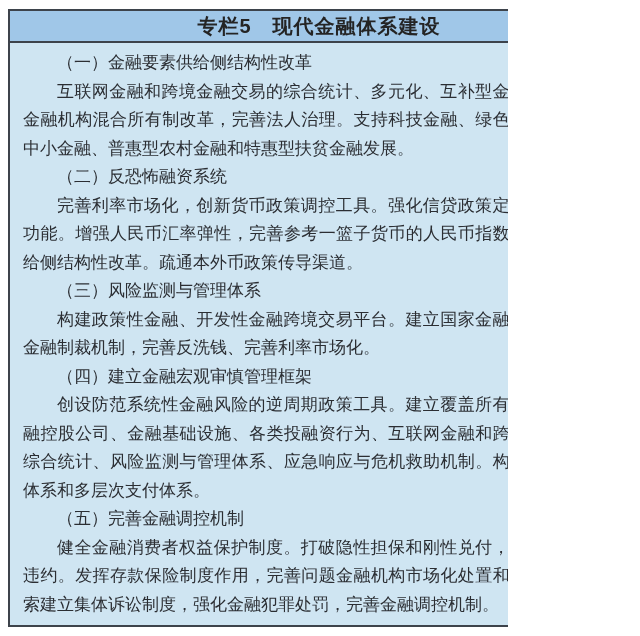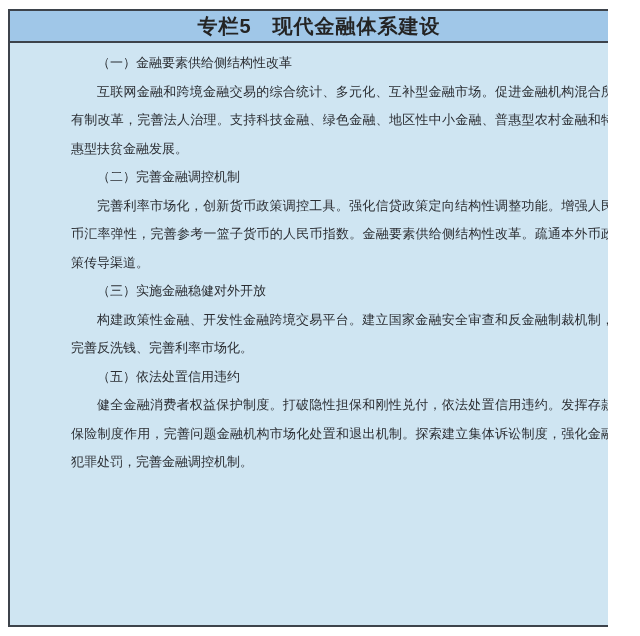--- a/index.html
+++ b/index.html
@@ -11,21 +11,21 @@
     --page-bg: #ffffff;
   }
   * { margin: 0; padding: 0; box-sizing: border-box; }
   html, body {
     width: 640px;
     background: var(--page-bg);
     font-family: "Liberation Serif", "DejaVu Serif", serif;
   }
   .page {
     position: relative;
-    width: 608px;
+    width: 508px;
     height: 636px;
     background: var(--page-bg);
     overflow: hidden;
   }
   .column-box {
     position: absolute;
     left: 8px;
     top: 9px;
     width: 622px;
     height: 618px;
@@ -48,52 +48,55 @@
     letter-spacing: 1px;
   }
   .box-body {
     flex: 1 1 auto;
     background: var(--body-bg);
     padding: 6px 14px 8px 13px;
     overflow: hidden;
   }
   .section-heading,
   .section-paragraph {
-    font-size: 13px;
+    font-size: 17px;
     line-height: 28.5px;
     color: var(--text-c);
     text-indent: 2em;
     text-align: justify;
     text-justify: inter-character;
     font-weight: normal;
-    margin-left: 48px;
   }
 </style>
 </head>
 <body>
 
 <div class="page">
   <div class="column-box">
     <div class="box-title">专栏5　现代金融体系建设</div>
     <div class="box-body">
   <section class="section">
     <h3 class="section-heading">（一）金融要素供给侧结构性改革</h3>
     <p class="section-paragraph">互联网金融和跨境金融交易的综合统计、多元化、互补型金融市场。促进金融机构混合所有制改革，完善法人治理。支持科技金融、绿色金融、地区性中小金融、普惠型农村金融和特惠型扶贫金融发展。</p>
   </section>
 
   <section class="section">
-    <h3 class="section-heading">（二）完善金融调控机制</h3>
+    <h3 class="section-heading">（二）反恐怖融资系统</h3>
     <p class="section-paragraph">完善利率市场化，创新货币政策调控工具。强化信贷政策定向结构性调整功能。增强人民币汇率弹性，完善参考一篮子货币的人民币指数。金融要素供给侧结构性改革。疏通本外币政策传导渠道。</p>
   </section>
 
   <section class="section">
-    <h3 class="section-heading">（三）实施金融稳健对外开放</h3>
+    <h3 class="section-heading">（三）风险监测与管理体系</h3>
     <p class="section-paragraph">构建政策性金融、开发性金融跨境交易平台。建立国家金融安全审查和反金融制裁机制，完善反洗钱、完善利率市场化。</p>
   </section>
 
+  <section class="section">
+    <h3 class="section-heading">（四）建立金融宏观审慎管理框架</h3>
+    <p class="section-paragraph">创设防范系统性金融风险的逆周期政策工具。建立覆盖所有金融机构、金融控股公司、金融基础设施、各类投融资行为、互联网金融和跨境金融交易的综合统计、风险监测与管理体系、应急响应与危机救助机制。构建大数据征信体系和多层次支付体系。</p>
+  </section>
 
   <section class="section">
-    <h3 class="section-heading">（五）依法处置信用违约</h3>
+    <h3 class="section-heading">（五）完善金融调控机制</h3>
     <p class="section-paragraph">健全金融消费者权益保护制度。打破隐性担保和刚性兑付，依法处置信用违约。发挥存款保险制度作用，完善问题金融机构市场化处置和退出机制。探索建立集体诉讼制度，强化金融犯罪处罚，完善金融调控机制。</p>
   </section>
 </div>
   </div>
 </div>
 
 </body></html>

